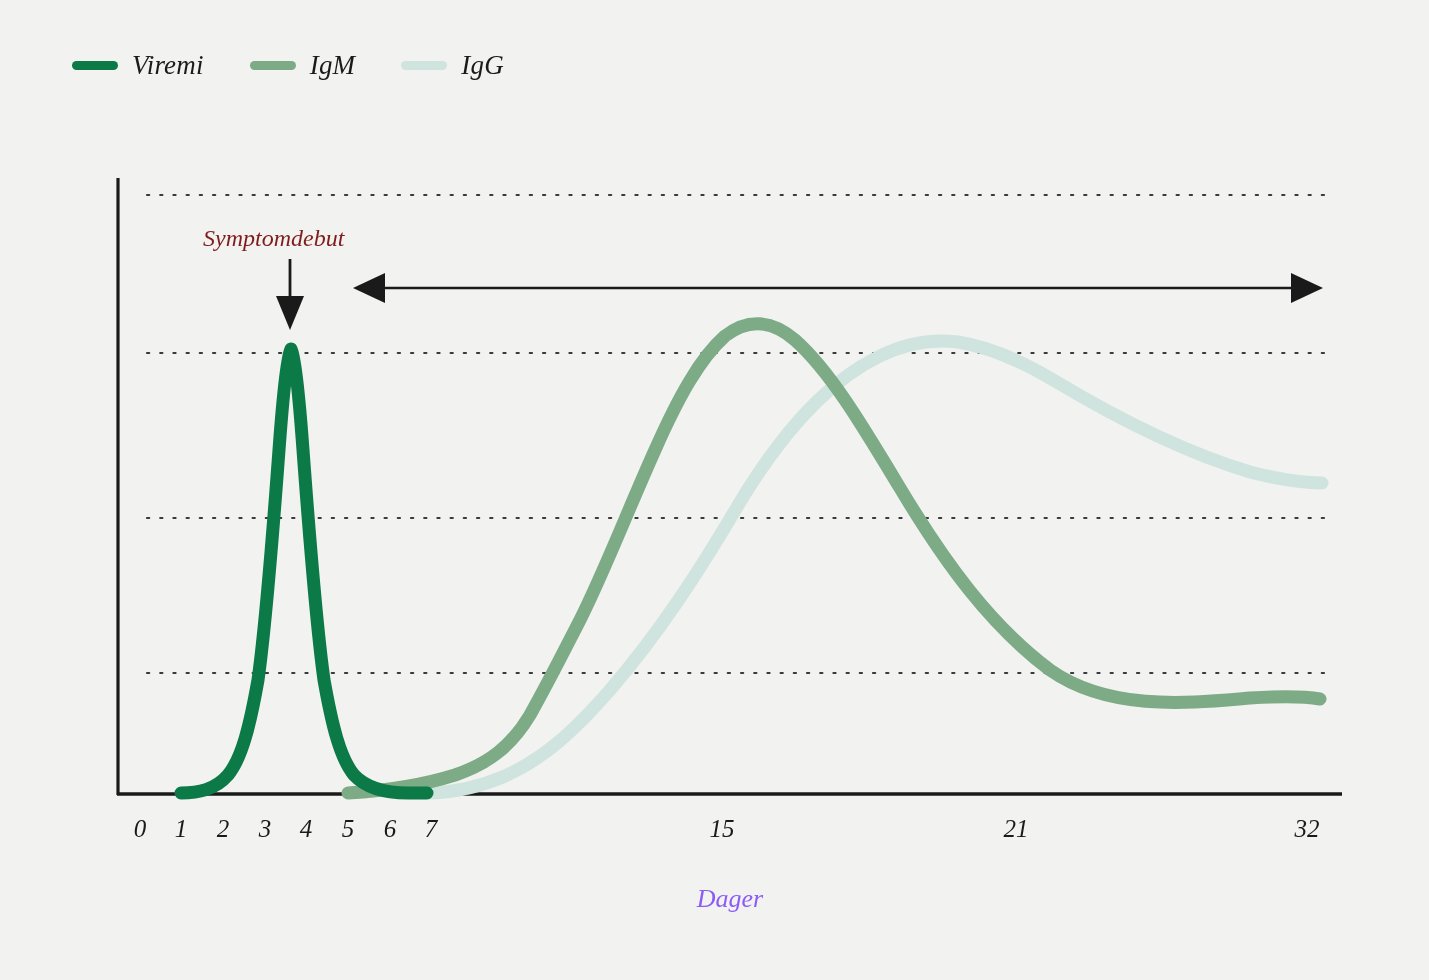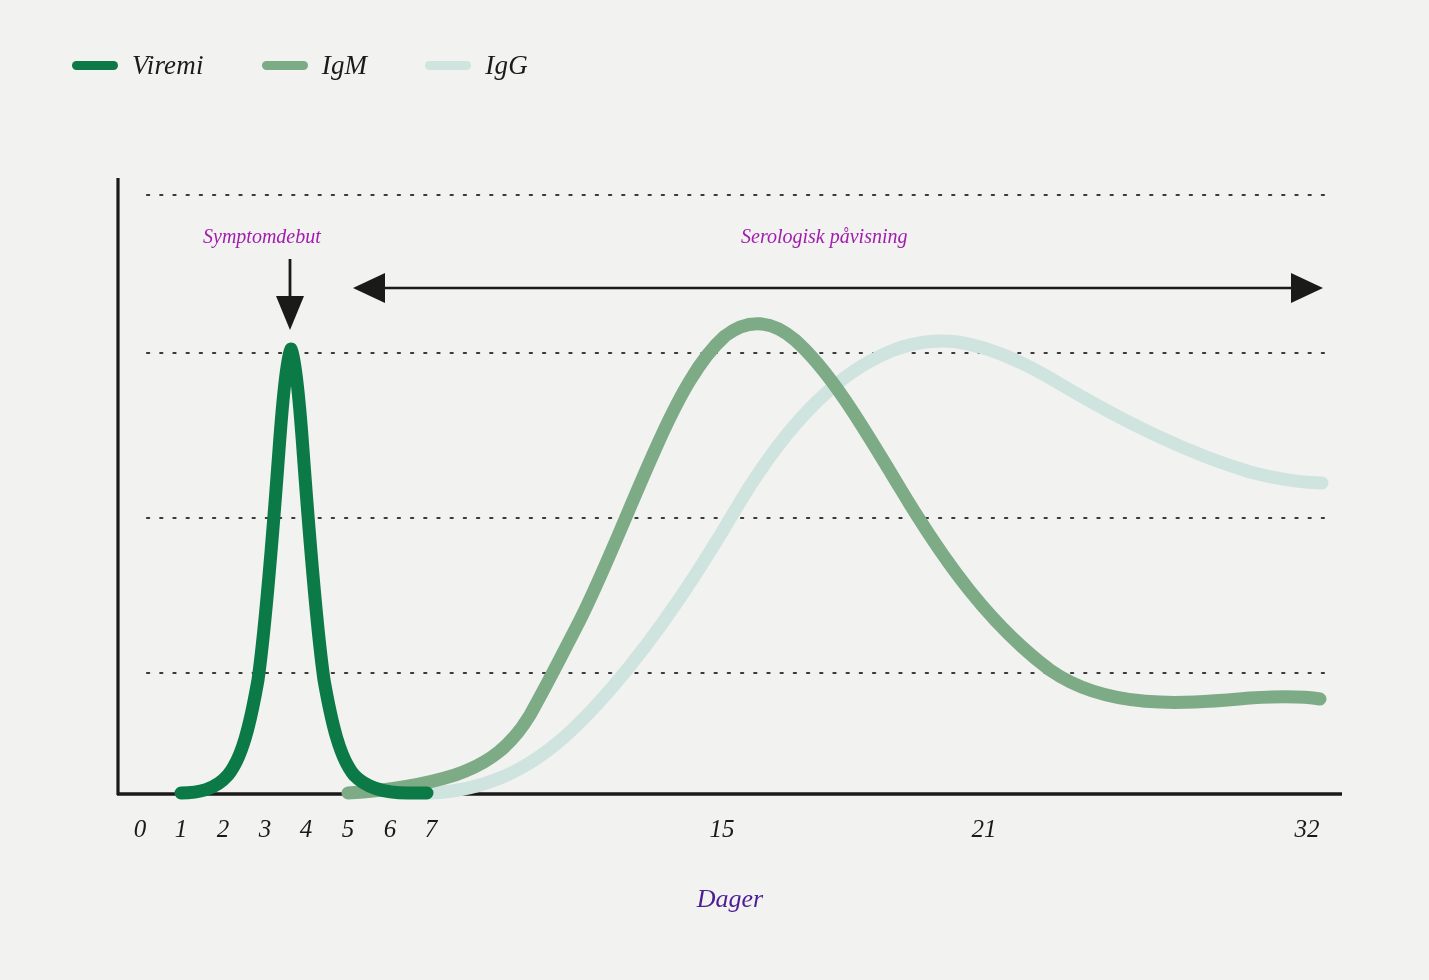--- a/index.html
+++ b/index.html
@@ -18,21 +18,21 @@
     position: relative;
     width: 1429px;
     height: 980px;
   }
   .legend {
     position: absolute;
     left: 72px;
     top: 52px;
     display: flex;
     align-items: center;
-    gap: 58px;
+    gap: 46px;
   }
   .legend-item {
     display: flex;
     align-items: center;
     gap: 14px;
   }
   .legend-swatch {
     display: block;
     width: 46px;
     height: 9px;
@@ -49,22 +49,22 @@
     position: absolute;
     left: 0;
     top: 0;
     width: 1429px;
     height: 980px;
     display: block;
   }
   .ann-text {
     position: absolute;
     font-style: italic;
-    font-size: 20px;
-    color: #a21caf;
+    font-size: 24px;
+    color: #7f1d1d;
     white-space: nowrap;
   }
   #ann-symptom {
     left: 203px;
     top: 225px;
   }
   #ann-serologi {
     left: 741px;
     top: 225px;
   }
@@ -77,21 +77,21 @@
     top: 815px;
     white-space: nowrap;
   }
   #axis-title {
     position: absolute;
     left: 730px;
     top: 884px;
     transform: translateX(-50%);
     font-style: italic;
     font-size: 26px;
-    color: #4c1d95;
+    color: #8b5cf6;
     white-space: nowrap;
   }
 </style>
 </head>
 <body>
 
 <div id="chart-root">
 
   <div class="legend">
     <div class="legend-item">
@@ -160,29 +160,28 @@
                C 283 395, 287 356, 291 349
                C 295 356, 299 395, 303 450
                C 310 545, 317 630, 324 680
                C 332 725, 340 758, 354 775
                C 368 790, 390 793, 408 793
                L 427 793"></path>
     </g>
   </svg>
 
   <div class="ann-text" id="ann-symptom">Symptomdebut</div>
-  <div class="ann-text" id="ann-serologi">Serologisk påvisning</div>
 
   <div class="tick-label" style="left:140px">0</div>
   <div class="tick-label" style="left:181px">1</div>
   <div class="tick-label" style="left:223px">2</div>
   <div class="tick-label" style="left:265px">3</div>
   <div class="tick-label" style="left:306px">4</div>
   <div class="tick-label" style="left:348px">5</div>
   <div class="tick-label" style="left:390px">6</div>
   <div class="tick-label" style="left:431px">7</div>
   <div class="tick-label" style="left:722px">15</div>
-  <div class="tick-label" style="left:984px">21</div>
+  <div class="tick-label" style="left:1016px">21</div>
   <div class="tick-label" style="left:1307px">32</div>
 
   <div id="axis-title">Dager</div>
 
 </div>
 
 </body></html>

